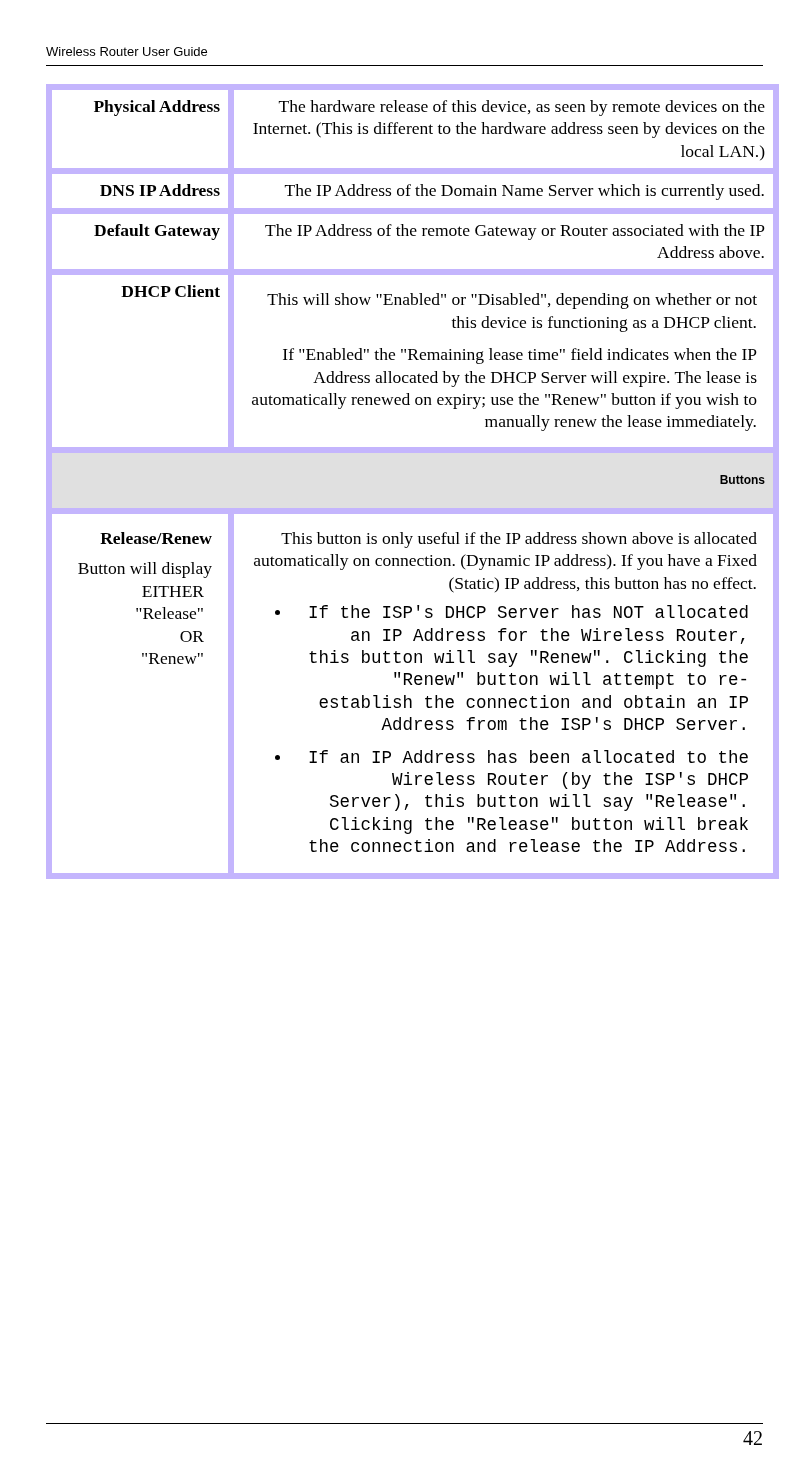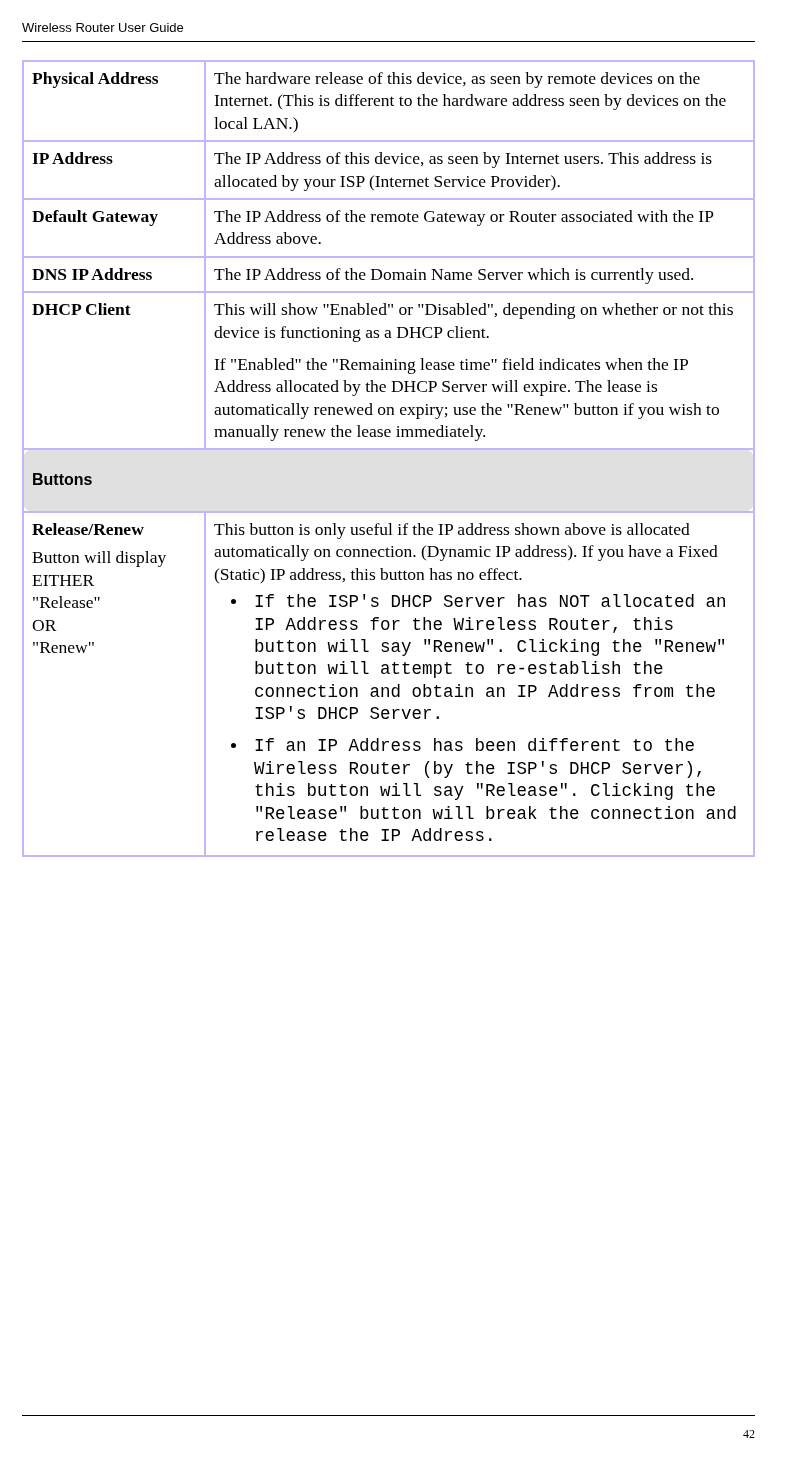--- a/index.html
+++ b/index.html
@@ -1,17 +1,17 @@
 <!DOCTYPE html>
 <html><head>
   <meta charset="utf-8">
   <style>
     * {
       box-sizing: border-box;
-      margin: 0;
+      margin: 8px;
       padding: 0;
     }
     body {
       width: 803px;
       height: 1468px;
       background: white;
       font-family: 'Times New Roman', Times, serif;
       position: relative;
       padding: 20px 48px 20px 22px;
     }
@@ -20,51 +20,51 @@
       font-size: 13px;
       color: #000;
       padding-bottom: 6px;
       border-bottom: 1px solid #000;
       margin-bottom: 18px;
     }
     .page-number {
       position: absolute;
       right: 48px;
       bottom: 26px;
-      font-size: 12px;
+      font-size: 20px;
       font-family: 'Times New Roman', Times, serif;
     }
     .footer-line {
       position: absolute;
       left: 22px;
       right: 48px;
       bottom: 52px;
       border-top: 1px solid #000;
     }
     table.ref {
       width: 100%;
       border-collapse: collapse;
       font-size: 17.5px;
       line-height: 1.28;
     }
     table.ref td, table.ref th {
-      border: 2px solid #c4b5fd;
+      border: 6px solid #c4b5fd;
       padding: 5px 8px 6px;
       vertical-align: top;
-      text-align: left;
+      text-align: right;
     }
     table.ref td.label {
       width: 182px;
       font-weight: bold;
     }
     table.ref td.section {
       background: #e0e0e0;
       font-family: Arial, Helvetica, sans-serif;
       font-weight: bold;
-      font-size: 16px;
+      font-size: 12px;
       padding: 20px 8px;
       border-radius: 10px;
     }
     .sub-label {
       font-weight: normal;
       margin-top: 6px;
     }
     .cell-para + .cell-para {
       margin-top: 10px;
     }
@@ -87,30 +87,26 @@
 
 <div class="header">Wireless Router User Guide</div>
 
 <table class="ref">
   <tbody>
       <tr>
     <td class="label">Physical Address</td>
     <td>The hardware release of this device, as seen by remote devices on the Internet. (This is different to the hardware address seen by devices on the local LAN.)</td>
   </tr>
   <tr>
-    <td class="label">IP Address</td>
-    <td>The IP Address of this device, as seen by Internet users. This address is allocated by your ISP (Internet Service Provider).</td>
+    <td class="label">DNS IP Address</td>
+    <td>The IP Address of the Domain Name Server which is currently used.</td>
   </tr>
   <tr>
     <td class="label">Default Gateway</td>
     <td>The IP Address of the remote Gateway or Router associated with the IP Address above.</td>
-  </tr>
-  <tr>
-    <td class="label">DNS IP Address</td>
-    <td>The IP Address of the Domain Name Server which is currently used.</td>
   </tr>
   <tr>
     <td class="label">DHCP Client</td>
     <td>
       <div class="cell-para">This will show "Enabled" or "Disabled", depending on whether or not this device is functioning as a DHCP client.</div>
       <div class="cell-para">If "Enabled" the "Remaining lease time" field indicates when the IP Address allocated by the DHCP Server will expire. The lease is automatically renewed on expiry; use the "Renew" button if you wish to manually renew the lease immediately.</div>
     </td>
   </tr>
   <tr>
     <td class="section" colspan="2">Buttons</td>
@@ -122,21 +118,21 @@
         <span>Button will display EITHER</span><br>
         <span>"Release"</span><br>
         <span>OR</span><br>
         <span>"Renew"</span>
       </div>
     </td>
     <td>
       <div class="cell-para">This button is only useful if the IP address shown above is allocated automatically on connection. (Dynamic IP address). If you have a Fixed (Static) IP address, this button has no effect.</div>
       <ul class="bullets">
         <li>If the ISP's DHCP Server has NOT allocated an IP Address for the Wireless Router, this button will say "Renew". Clicking the "Renew" button will attempt to re-establish the connection and obtain an IP Address from the ISP's DHCP Server.</li>
-        <li>If an IP Address has been different to the Wireless Router (by the ISP's DHCP Server), this button will say "Release". Clicking the "Release" button will break the connection and release the IP Address.</li>
+        <li>If an IP Address has been allocated to the Wireless Router (by the ISP's DHCP Server), this button will say "Release". Clicking the "Release" button will break the connection and release the IP Address.</li>
       </ul>
     </td>
   </tr>
 </tbody>
   </table>
 
 <div class="footer-line"></div>
 <div class="page-number">42</div>
 
 </body></html>

